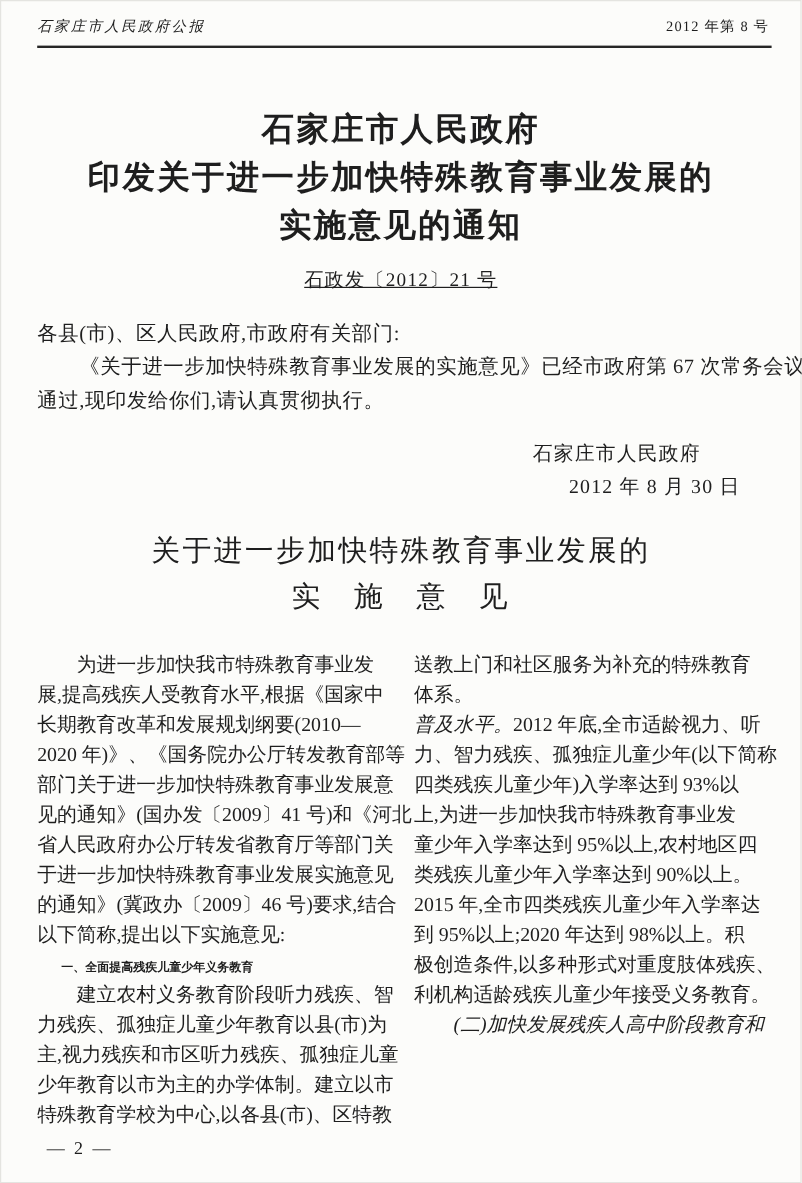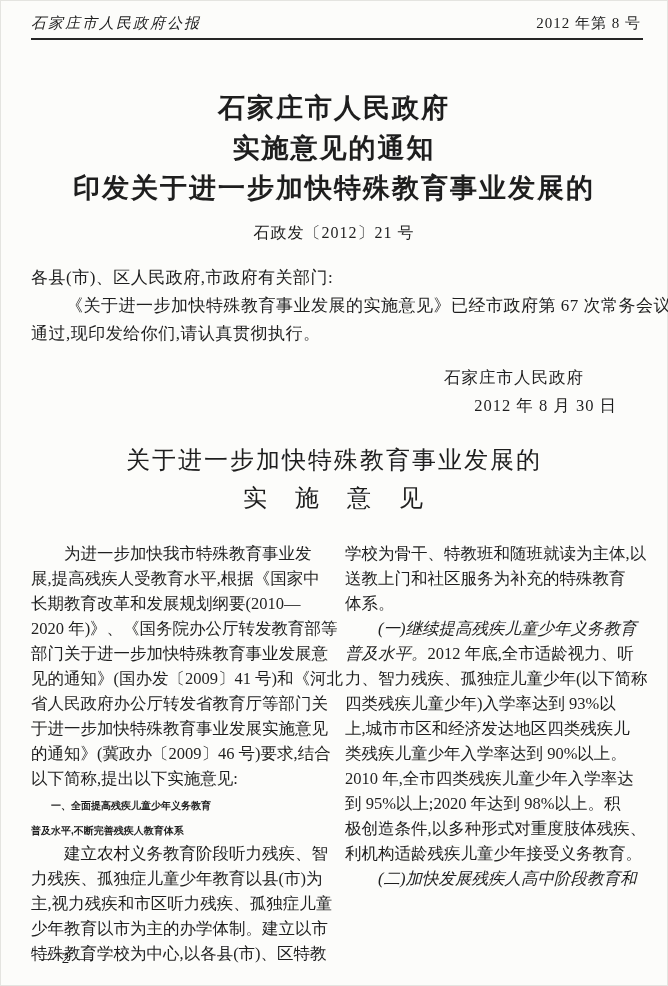--- a/index.html
+++ b/index.html
@@ -9,37 +9,37 @@
     background:#fcfcfa;
     color:#1e1e1e;
     font-family:"Liberation Serif", serif;
     overflow:hidden;
     box-shadow:inset 0 0 0 1px #e4e4e0;
   }
   
   .header{
     position:absolute;top:14px;left:31px;right:27px;
     display:flex;justify-content:space-between;align-items:baseline;
-    font-size:15px;
+    font-size:12px;
   }
   .pub-name{font-style:italic;letter-spacing:2px;}
   .issue-no{letter-spacing:1px;}
   .header-rule{
     position:absolute;top:38px;left:31px;right:25px;
     border-top:2px solid #262626;
   }
   
   .doc-title{
     position:absolute;top:88px;left:0;width:668px;
     text-align:center;font-weight:bold;
     font-size:27px;line-height:40px;letter-spacing:2px;
   }
   .doc-number{
     position:absolute;top:223px;left:0;width:668px;
-    text-align:center;font-size:16px;letter-spacing:1px;
+    text-align:center;font-size:16px;letter-spacing:1px;text-decoration:underline;
   }
   
   .letter{
     position:absolute;top:264px;left:31px;right:27px;
     font-size:17px;line-height:28px;letter-spacing:0.5px;
   }
   .letter .line{white-space:nowrap;}
   .signoff{
     position:absolute;top:364px;left:31px;right:27px;
     text-align:right;font-size:16.5px;line-height:28px;letter-spacing:1px;
@@ -80,22 +80,22 @@
 <div class="page">
 
   <div class="header">
     <span class="pub-name">石家庄市人民政府公报</span>
     <span class="issue-no">2012 年第 8 号</span>
   </div>
   <div class="header-rule"></div>
 
   <div class="doc-title">
     <div>石家庄市人民政府</div>
+    <div>印发关于进一步加快特殊教育事业发展的</div>
     <div>实施意见的通知</div>
-    <div>印发关于进一步加快特殊教育事业发展的</div>
   </div>
 
   <div class="doc-number">石政发〔2012〕21 号</div>
 
   <div class="letter">
     <div class="line">各县(市)、区人民政府,市政府有关部门:</div>
     <div class="line">　　《关于进一步加快特殊教育事业发展的实施意见》已经市政府第 67 次常务会议研究</div>
     <div class="line">通过,现印发给你们,请认真贯彻执行。</div>
   </div>
 
@@ -115,38 +115,36 @@
         <div class="line"><span>展,提高残疾人受教育水平,根据《国家中</span></div>
         <div class="line"><span>长期教育改革和发展规划纲要(2010—</span></div>
         <div class="line"><span>2020 年)》、《国务院办公厅转发教育部等</span></div>
         <div class="line"><span>部门关于进一步加快特殊教育事业发展意</span></div>
         <div class="line"><span>见的通知》(国办发〔2009〕41 号)和《河北</span></div>
         <div class="line"><span>省人民政府办公厅转发省教育厅等部门关</span></div>
         <div class="line"><span>于进一步加快特殊教育事业发展实施意见</span></div>
         <div class="line"><span>的通知》(冀政办〔2009〕46 号)要求,结合</span></div>
         <div class="line"><span>以下简称,提出以下实施意见:</span></div>
         <div class="line"><span class="seg-bold">　　一、全面提高残疾儿童少年义务教育</span></div>
-        <div class="line"><span class="seg-bold">普及水平,不断完善残疾人教育体系</span></div>
         <div class="line"><span>　　建立农村义务教育阶段听力残疾、智</span></div>
         <div class="line"><span>力残疾、孤独症儿童少年教育以县(市)为</span></div>
         <div class="line"><span>主,视力残疾和市区听力残疾、孤独症儿童</span></div>
         <div class="line"><span>少年教育以市为主的办学体制。建立以市</span></div>
         <div class="line"><span>特殊教育学校为中心,以各县(市)、区特教</span></div>
       </div>
     <div class="col">
-        <div class="line"><span>学校为骨干、特教班和随班就读为主体,以</span></div>
         <div class="line"><span>送教上门和社区服务为补充的特殊教育</span></div>
         <div class="line"><span>体系。</span></div>
-        <div class="line"><span class="seg-kai">　　(一)继续提高残疾儿童少年义务教育</span></div>
         <div class="line"><span class="seg-kai">普及水平。</span><span>2012 年底,全市适龄视力、听</span></div>
         <div class="line"><span>力、智力残疾、孤独症儿童少年(以下简称</span></div>
         <div class="line"><span>四类残疾儿童少年)入学率达到 93%以</span></div>
-        <div class="line"><span>上,城市市区和经济发达地区四类残疾儿</span></div>
+        <div class="line"><span>上,为进一步加快我市特殊教育事业发</span></div>
+        <div class="line"><span>童少年入学率达到 95%以上,农村地区四</span></div>
         <div class="line"><span>类残疾儿童少年入学率达到 90%以上。</span></div>
-        <div class="line"><span>2010 年,全市四类残疾儿童少年入学率达</span></div>
+        <div class="line"><span>2015 年,全市四类残疾儿童少年入学率达</span></div>
         <div class="line"><span>到 95%以上;2020 年达到 98%以上。积</span></div>
         <div class="line"><span>极创造条件,以多种形式对重度肢体残疾、</span></div>
         <div class="line"><span>利机构适龄残疾儿童少年接受义务教育。</span></div>
         <div class="line"><span class="seg-kai">　　(二)加快发展残疾人高中阶段教育和</span></div>
       </div>
   </div>
 
   <div class="footer">— 2 —</div>
 
 </div>

